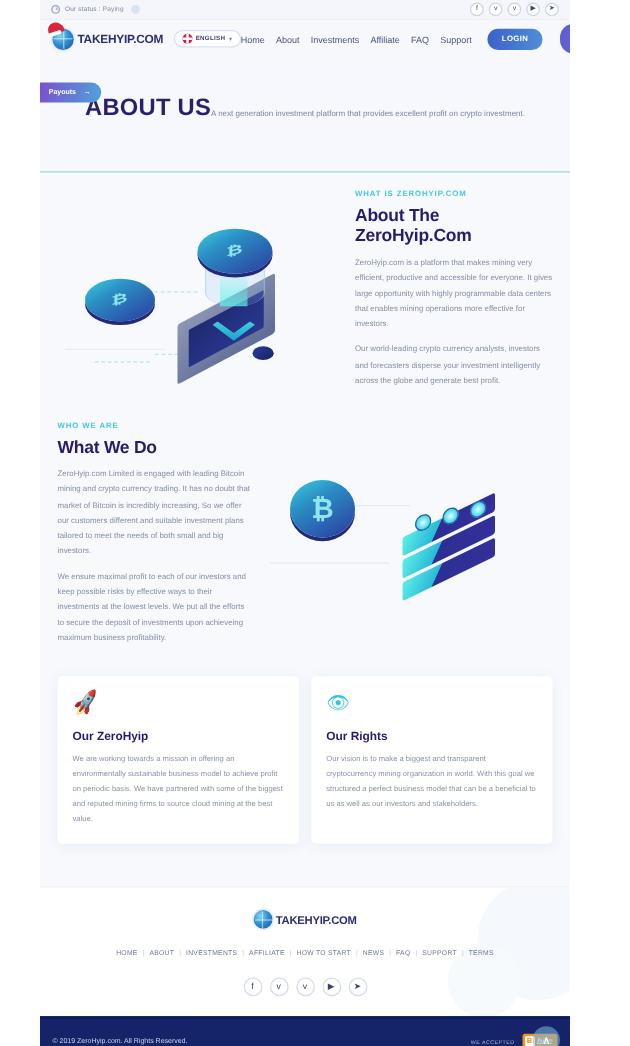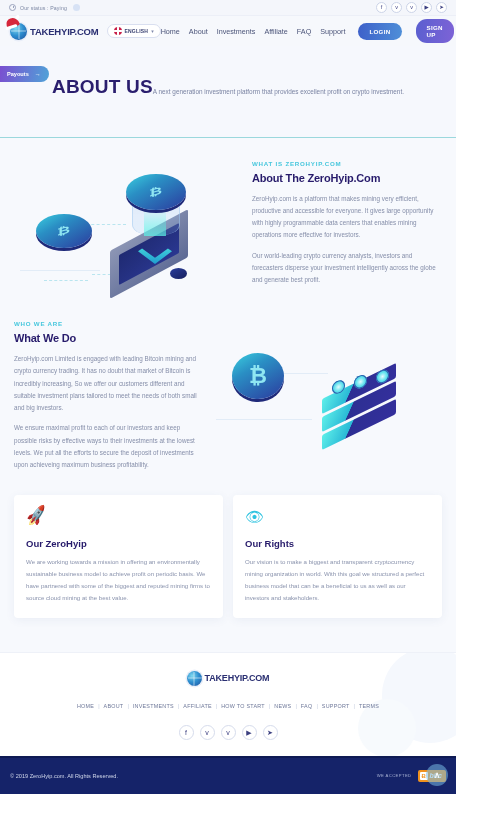--- a/index.html
+++ b/index.html
@@ -2,21 +2,21 @@
 <html><head>
 <meta charset="utf-8">
 <style>
   * { box-sizing: border-box; margin: 0; padding: 0; }
   html, body {
     width: 504px; height: 837px;
     font-family: "Liberation Sans", sans-serif;
     background: #ffffff;
     overflow: hidden;
   }
-  .page { position: relative; width: 456px; height: 837px; overflow: hidden; }
+  .page { position: relative; width: 456px; height: 837px; overflow: hidden; padding-left: 32px; }
 
   
   .topbar {
     height: 16px; background: #f4f6fb;
     display: flex; align-items: center; justify-content: space-between;
     padding: 0 9px; border-bottom: 1px solid #eceff7;
   }
   .status-left { display: flex; align-items: center; gap: 4px; }
   .status-left .clock-ic {
     width: 7px; height: 7px; border: 1px solid #9aa3bd; border-radius: 50%;
@@ -126,21 +126,21 @@
   .main { background: #f7f9fd; padding: 14px 0 14px; }
   .row { display:flex; align-items:center; padding: 0 14px; }
 
   .illus { position: relative; flex: 0 0 232px; height: 150px; }
   .txtcol { flex: 1; padding-left: 6px; }
   .eyebrow {
     font-size: 6.2px; color:#47c7dd; font-weight:bold;
     letter-spacing: .75px; margin-bottom: 5px;
   }
   .sec-title {
-    font-size: 11px; font-weight:bold; color:#271b6b;
+    font-size: 14px; font-weight:bold; color:#271b6b;
     letter-spacing:-.2px; margin-bottom: 9px;
   }
   .body-p {
     font-size: 6.3px; color:#858ea9; line-height: 1.95; margin-bottom: 8px;
   }
 
   
   .iso1 { position:absolute; inset:0; }
   .coin {
     position:absolute; border-radius:50%;

